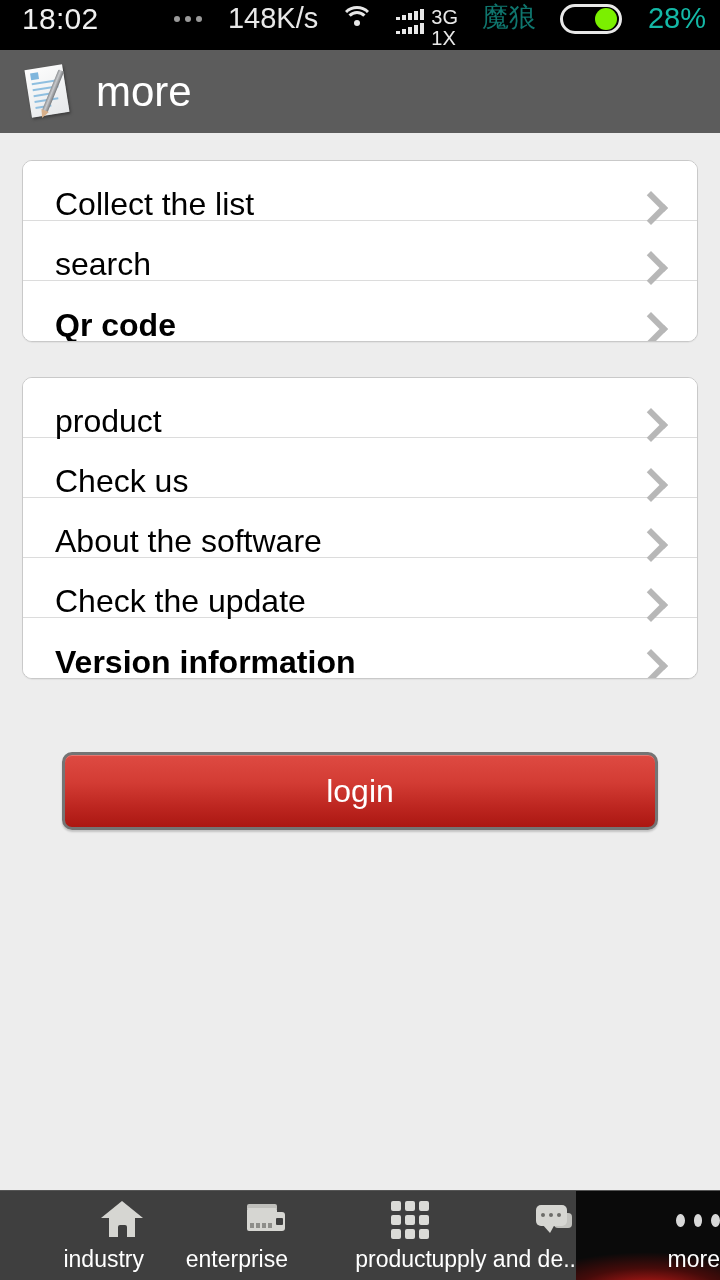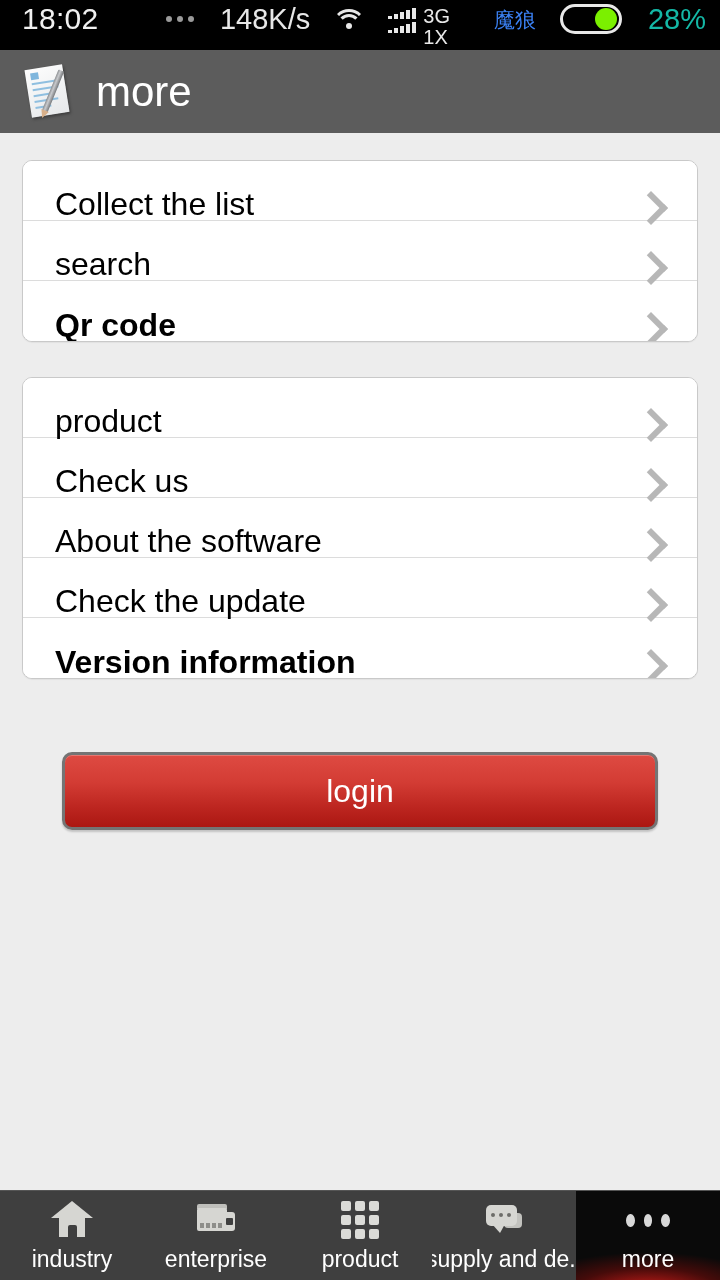--- a/index.html
+++ b/index.html
@@ -36,21 +36,20 @@
   }
   #status-clock {
     color: #f0f0f0;
     font-size: 30px;
     letter-spacing: 0.3px;
     line-height: 1;
   }
   #status-right {
     margin-left: auto;
     display: flex;
-    align-items: center;
     gap: 24px;
   }
   .sb-dots {
     display: flex;
     gap: 5px;
     align-items: center;
     margin-right: 2px;
   }
   .sb-dots i {
     display: block;
@@ -115,24 +114,23 @@
   .sig-labels {
     display: flex;
     flex-direction: column;
     justify-content: space-between;
     height: 27px;
     color: #e8e8e8;
     font-size: 20px;
     line-height: 1.05;
   }
   #status-carrier {
-    color: #3b82f6;
-    font-size: 21px;
-    line-height: 1;
-    margin-left: 20px;
+    color: #0f766e;
+    font-size: 27px;
+    line-height: 1;
   }
   .battery {
     width: 62px; height: 30px;
     border: 3px solid #e8e8e8;
     border-radius: 15px;
     position: relative;
     box-sizing: border-box;
     display: flex;
     align-items: center;
     justify-content: flex-end;
@@ -292,21 +290,21 @@
     background: #3f3f3f;
     display: flex;
     border-top: 1px solid #555;
     box-sizing: border-box;
   }
   .nav-item {
     flex: 1 1 0;
     position: relative;
     display: flex;
     flex-direction: column;
-    align-items: center;
+    align-items: flex-end;
     justify-content: flex-start;
     padding-top: 9px;
     cursor: pointer;
     overflow: hidden;
   }
   .nav-item.active {
     background:
       radial-gradient(ellipse 120% 60% at 50% 112%, rgba(220,30,26,0.95) 0%, rgba(120,12,10,0.55) 42%, rgba(0,0,0,0) 72%),
       #0a0a0a;
   }

